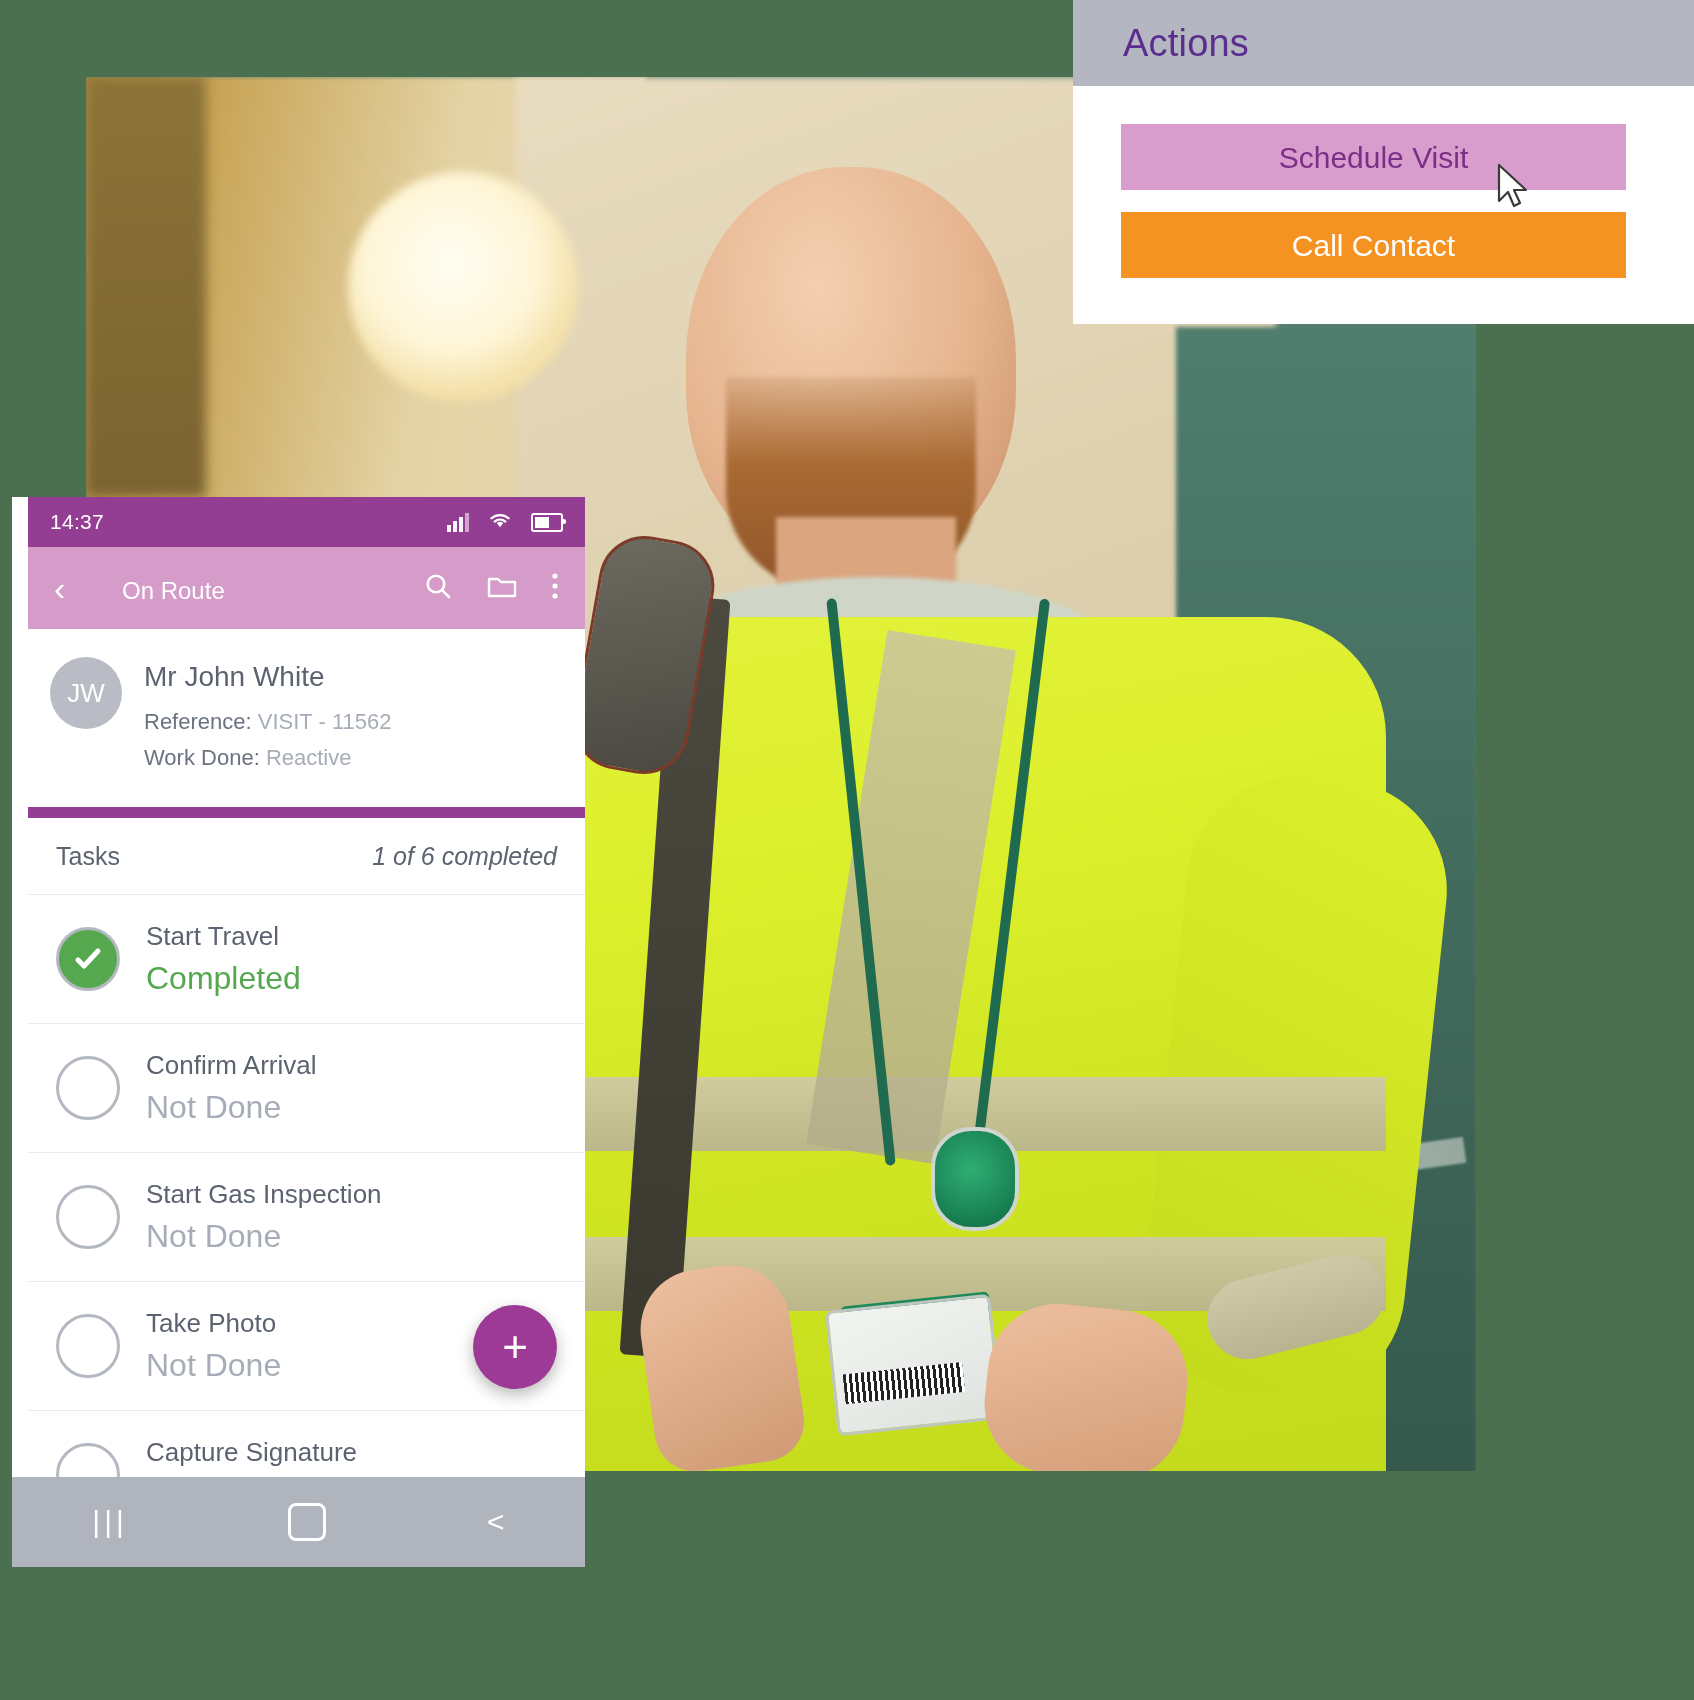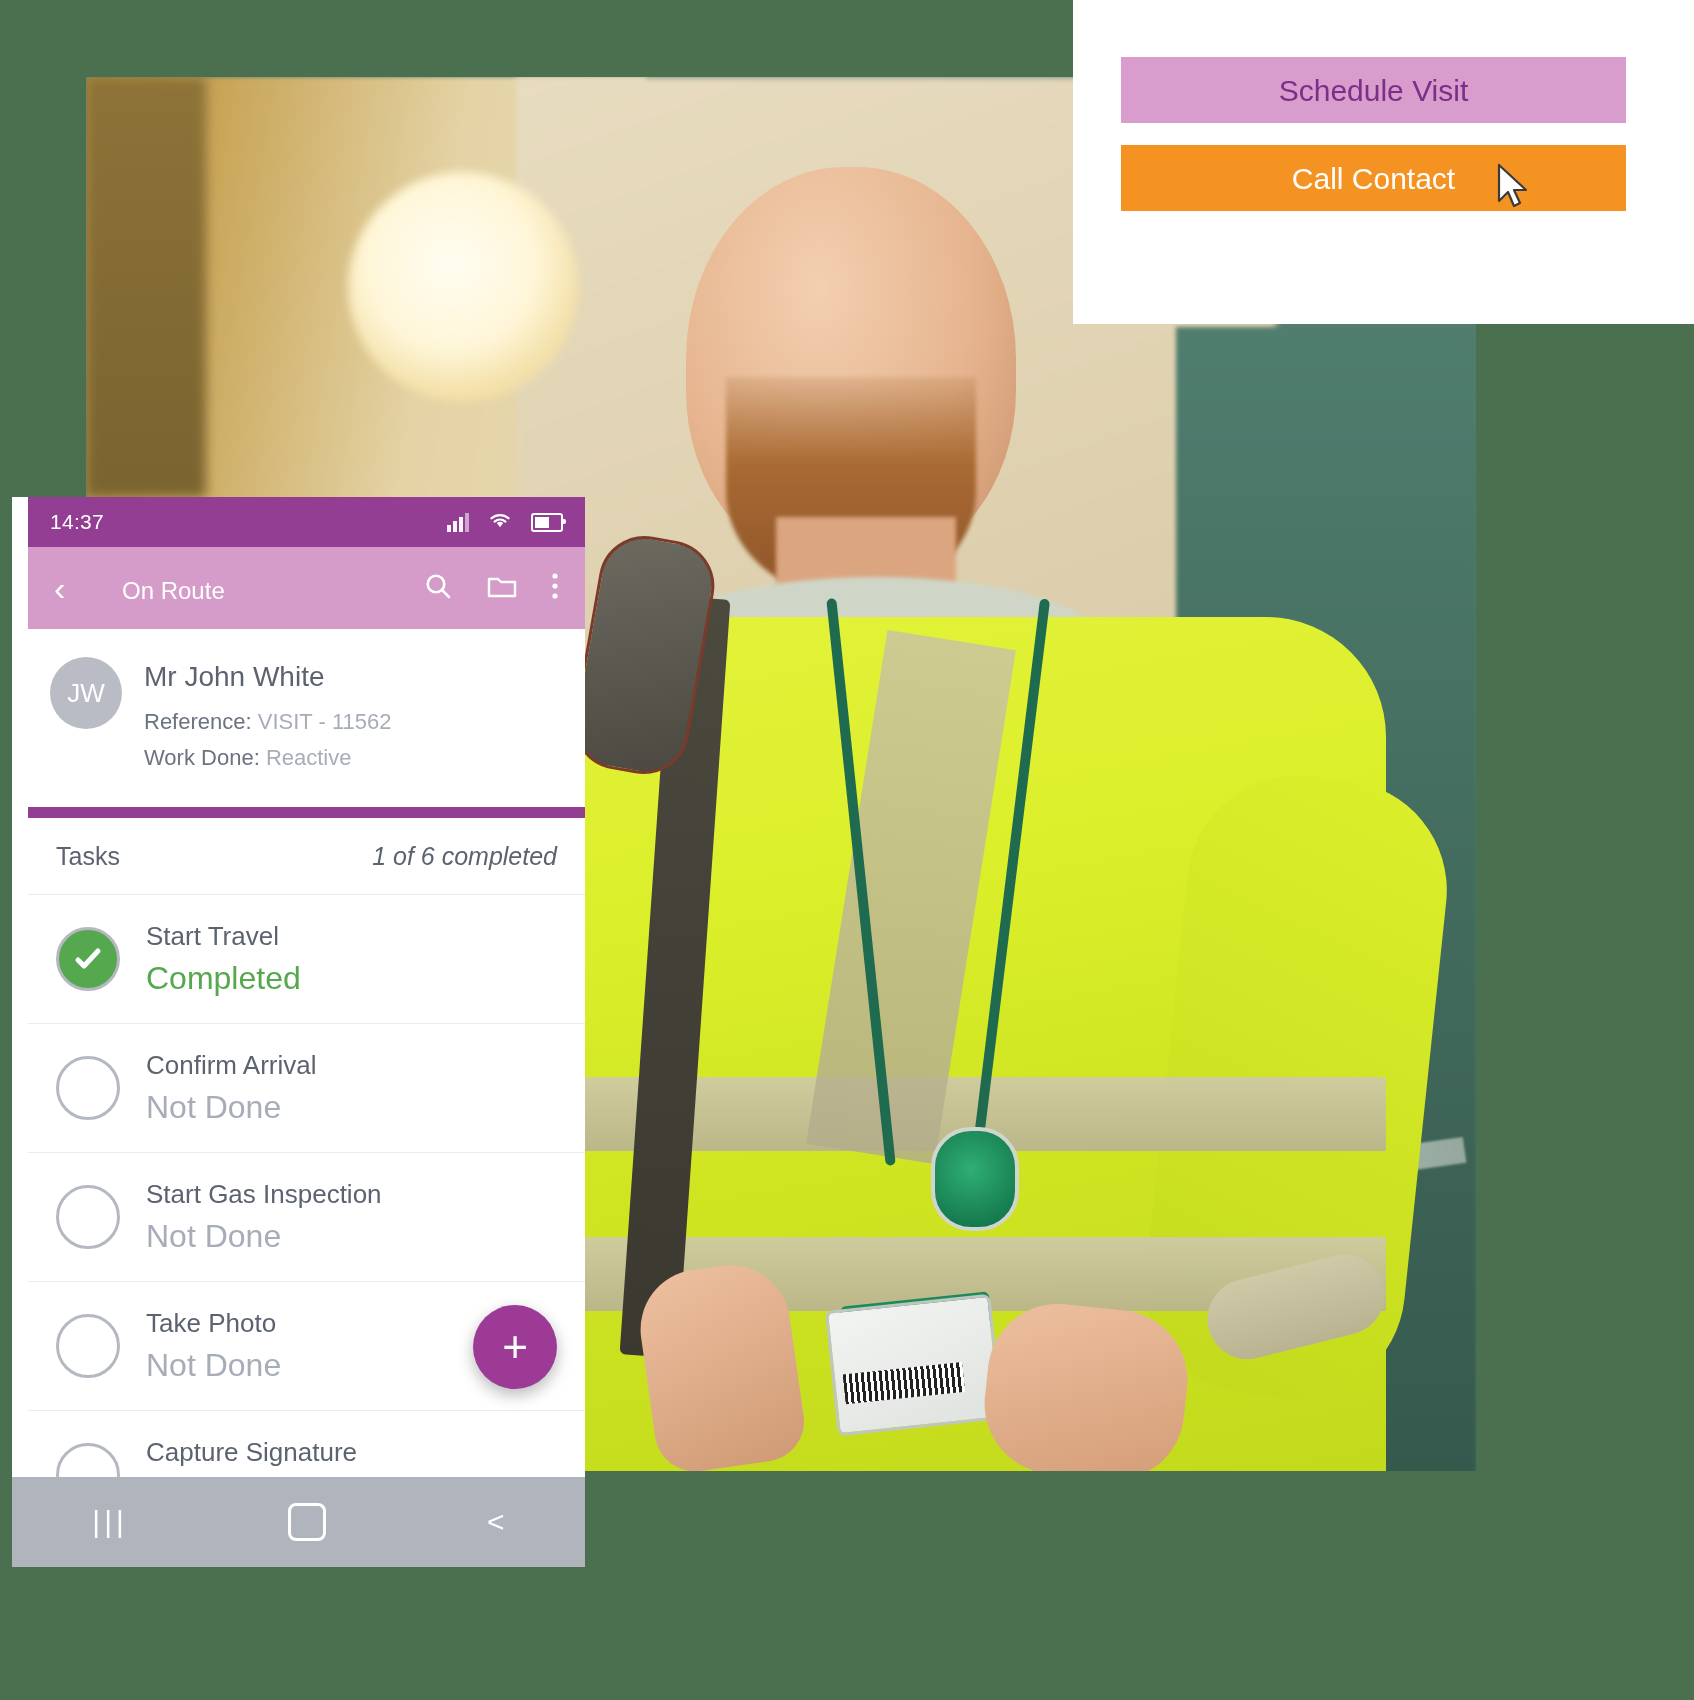--- a/index.html
+++ b/index.html
@@ -142,21 +142,21 @@
   .actions{
     position:absolute;left:1073px;top:0;width:621px;height:324px;
     background:#ffffff;z-index:30;
   }
   .actions-header{
     height:86px;background:#b4b7c1;display:flex;align-items:center;
   }
   .actions-title{
     margin-left:50px;color:#5b2d8e;font-size:38px;font-weight:400;letter-spacing:.2px;
   }
-  .actions-body{padding:57px 68px 0 48px;border-radius:26px;}
+  .actions-body{padding:38px 68px 0 48px;border-radius:26px;}
   .act-btn{
     display:block;width:100%;box-sizing:border-box;border:0;
     height:66px;line-height:66px;text-align:center;font-size:30px;
     font-family:"Liberation Sans", sans-serif;cursor:pointer;
   }
   .act-schedule{background:#d89ccd;color:#7b2f86;margin-bottom:22px;}
   .act-call{background:#f59322;color:#ffffff;}
 
   
   .cursor{
@@ -280,20 +280,23 @@
     <div class="ph-reel"></div>
     <div class="ph-badge-top"></div>
     <div class="ph-badge"></div>
     <div class="ph-handL"></div>
     <div class="ph-handR"></div>
     <div class="ph-cuff"></div>
   </div>
 </div>
 
 <div class="actions">
+  <div class="actions-header">
+    <div class="actions-title">Actions</div>
+  </div>
   <div class="actions-body">
     <button class="act-btn act-schedule">Schedule Visit</button>
     <button class="act-btn act-call">Call Contact</button>
   </div>
 </div>
 
 <div class="cursor">
   <svg width="32" height="46" viewBox="0 0 32 46">
     <path d="M2 2 L2 38 L11 29 L17 43 L23 40 L17 27 L29 27 Z" fill="#ffffff" stroke="#3a3a3a" stroke-width="2.2" stroke-linejoin="round"></path>
   </svg>

